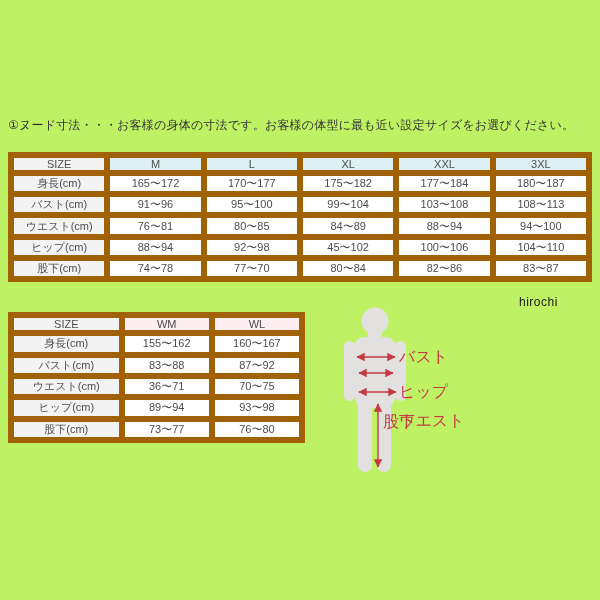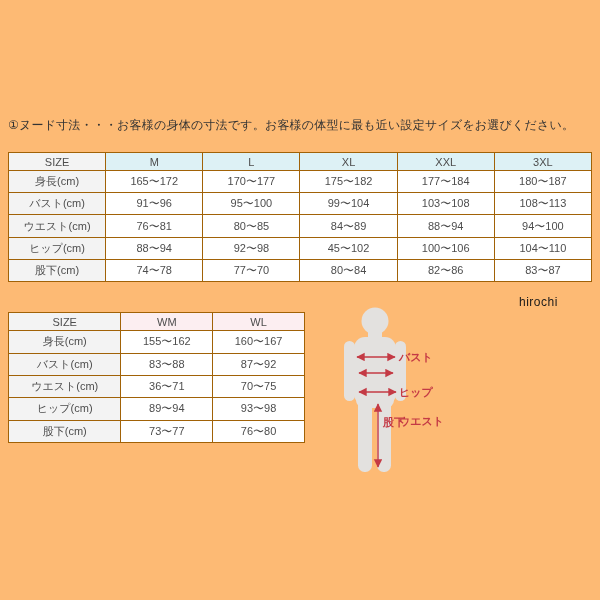--- a/index.html
+++ b/index.html
@@ -1,40 +1,40 @@
 <!DOCTYPE html>
 <html><head>
 <meta charset="utf-8">
 <style>
   html,body{margin:0;padding:0;background:#fff;}
   .canvas{
-    position:relative;width:600px;height:600px;background:#fdba74;overflow:hidden;
+    position:relative;width:600px;height:600px;background:#bef264;overflow:hidden;
     font-family:"Liberation Sans","DejaVu Sans",sans-serif;color:#444;
   }
   .intro{
     position:absolute;left:8px;top:117px;width:584px;margin:0;
     font-size:12px;line-height:16px;color:#333;letter-spacing:0.2px;
   }
   table{border-collapse:collapse;table-layout:fixed;position:absolute;background:#fff;}
   th,td{
-    border:1px solid #a16207;text-align:center;vertical-align:middle;
+    border:6px solid #a16207;text-align:center;vertical-align:middle;
     font-size:11px;font-weight:normal;color:#4d4d4d;padding:0;overflow:hidden;white-space:nowrap;
   }
   .men-table{left:8px;top:152px;width:584px;height:130px;}
   .women-table{left:8px;top:312px;width:297px;height:131px;}
   .corner-cell,.row-label{background:#f3f3f3;}
   .men-head{background:#ddf1f5;}
   .women-head{background:#fceef1;}
   .data-cell{background:#fff;}
   .women-table col.c-size{width:38%;}
   .women-table col.c-wm{width:31%;}
   .women-table col.c-wl{width:31%;}
   .figure-wrap{position:absolute;left:340px;top:300px;width:135px;height:180px;}
   .fig-label{
-    position:absolute;color:#c43a45;font-size:11px;font-weight:bold;
+    position:absolute;color:#c43a45;font-size:16px;font-weight:normal;
     white-space:nowrap;line-height:12px;
   }
   .brand{
     position:absolute;left:519px;top:295px;font-size:12px;color:#1a1a1a;
     letter-spacing:0.5px;
   }
 </style>
 </head>
 <body>
 

